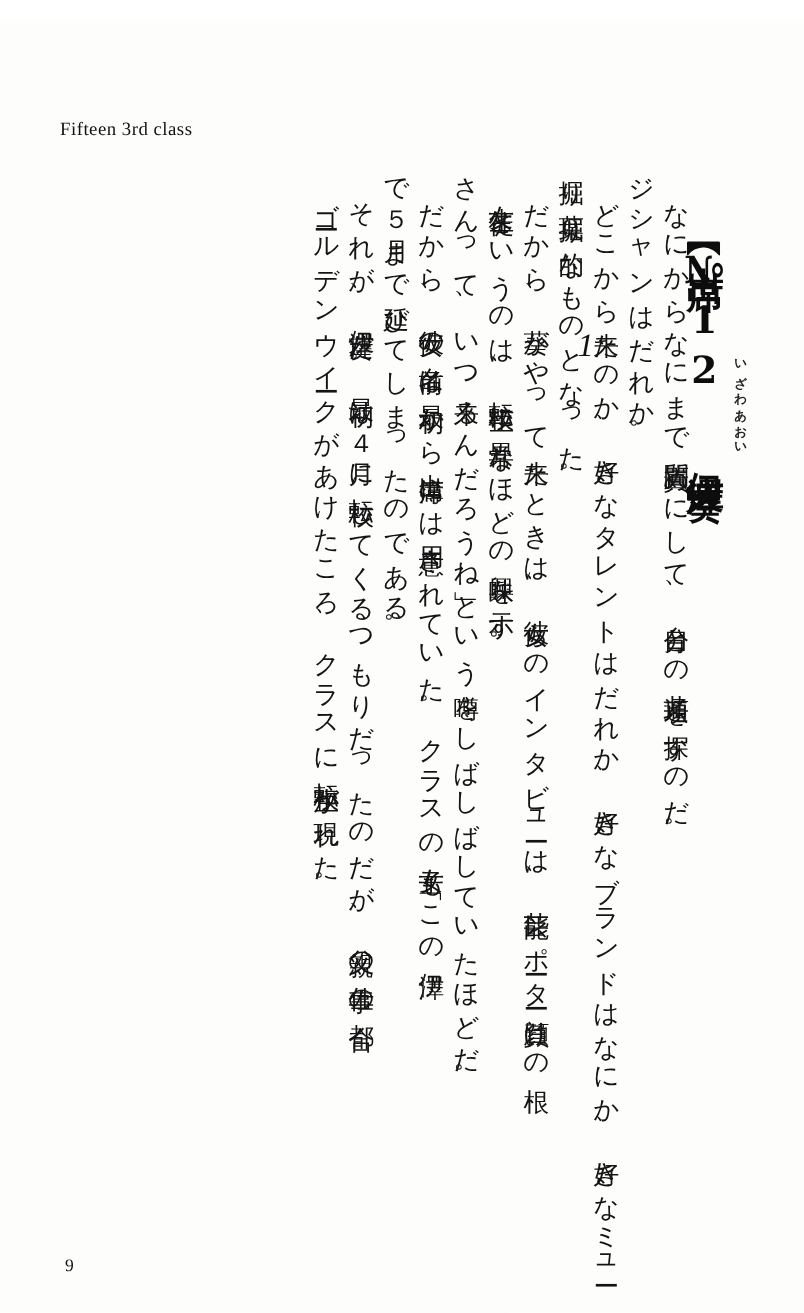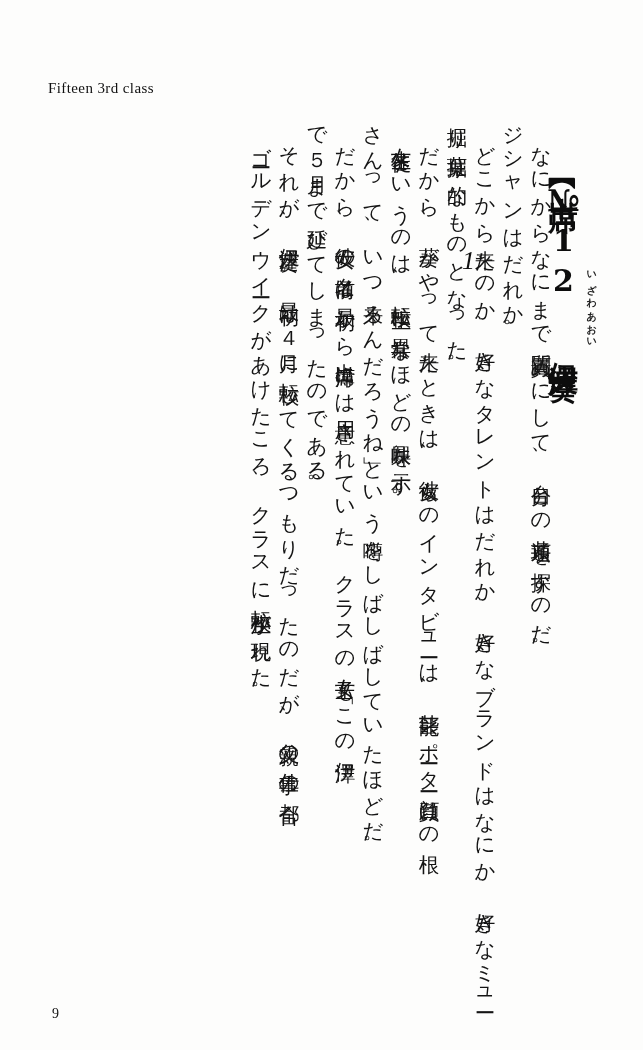--- a/index.html
+++ b/index.html
@@ -12,20 +12,21 @@
     height: 1050px;
     position: relative;
     overflow: hidden;
     font-family: "Liberation Serif", serif;
     color: #1a1a1a;
   }
   .page {
     position: absolute;
     inset: 0;
     background: #fdfdfc;
+    margin-top: 16px;
   }
   
   .running-header {
     position: absolute;
     top: 80px;
     left: 48px;
     font-family: "Liberation Serif", serif;
     font-size: 15px;
     letter-spacing: 0.4px;
     color: #111;

